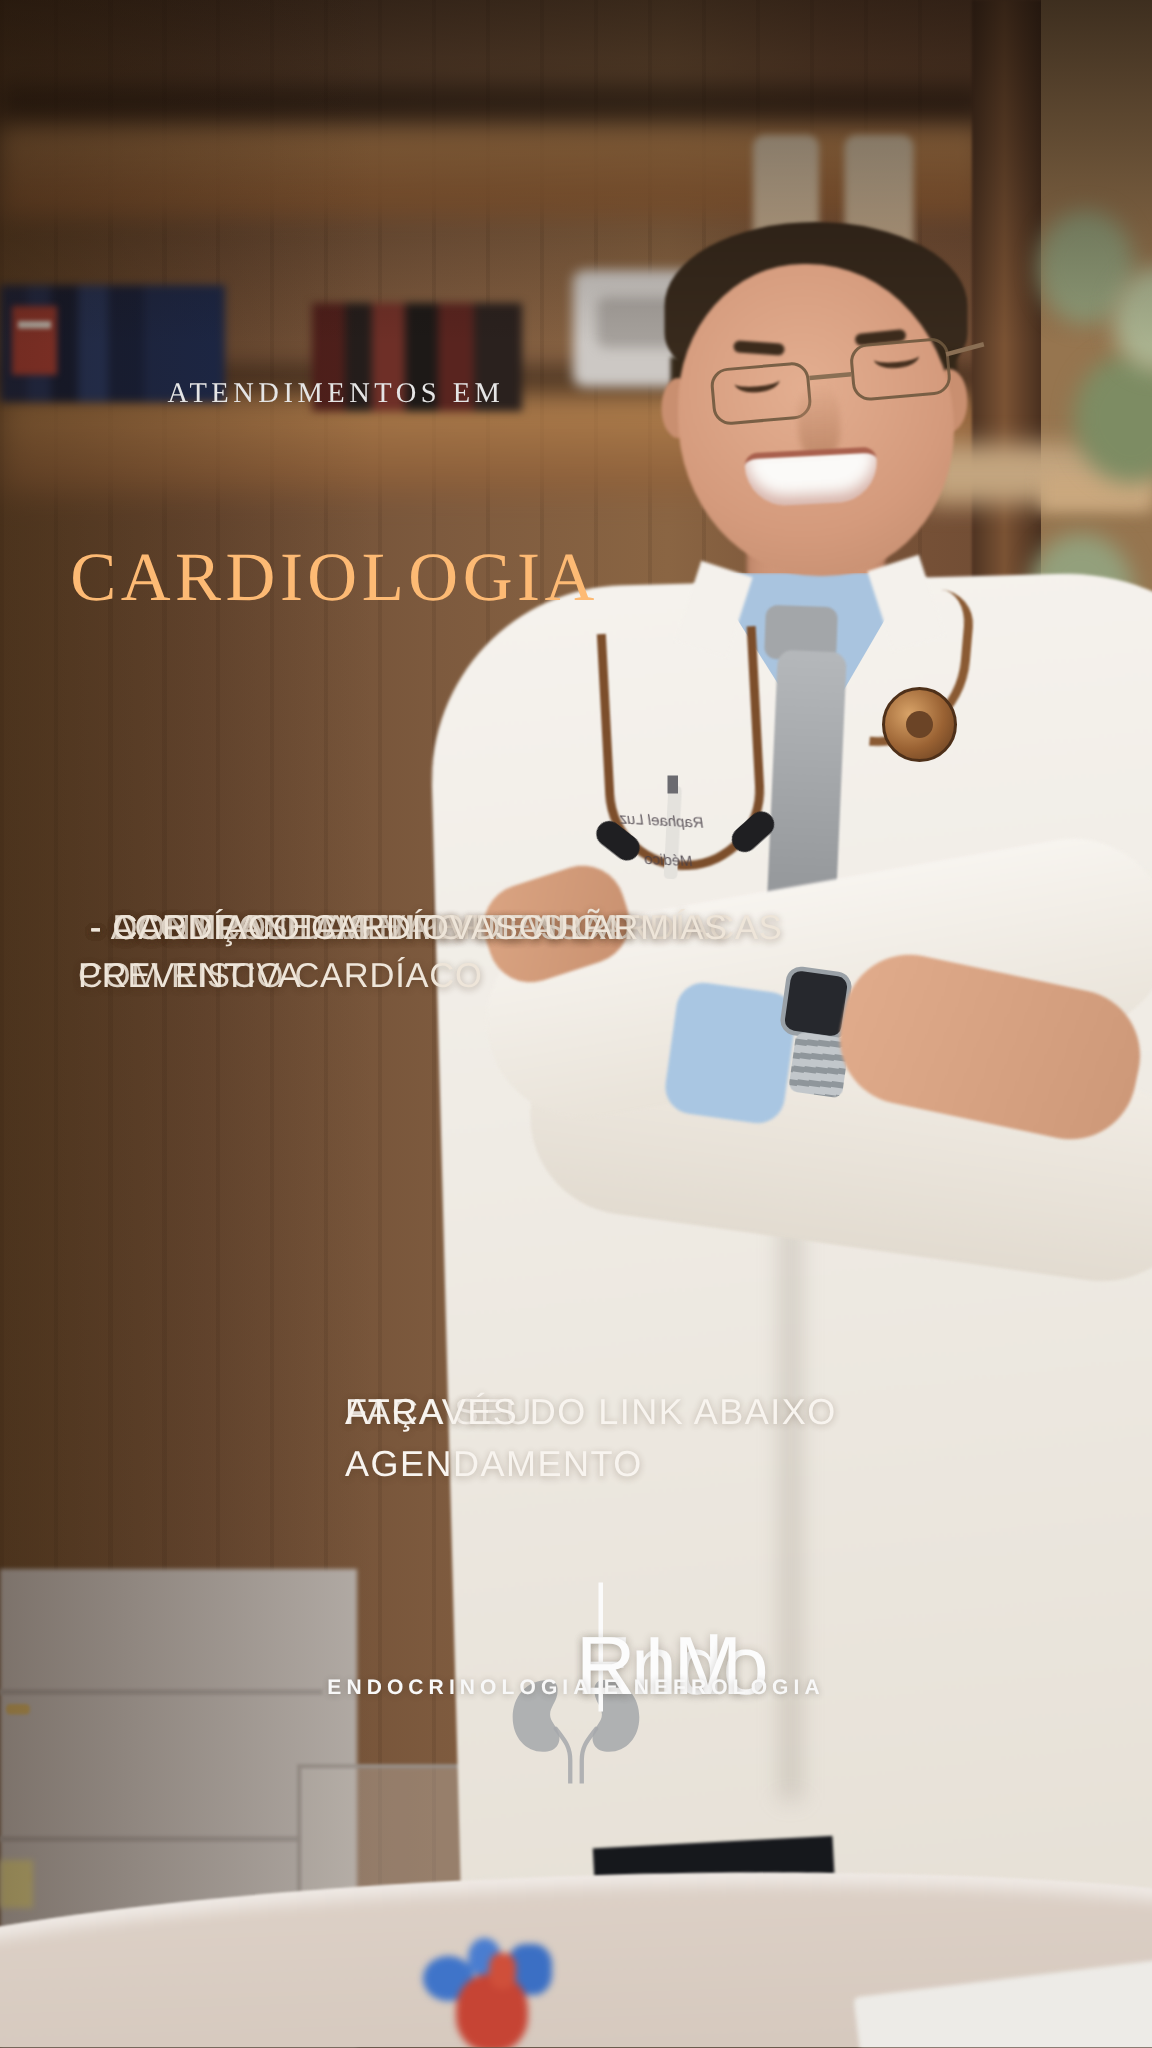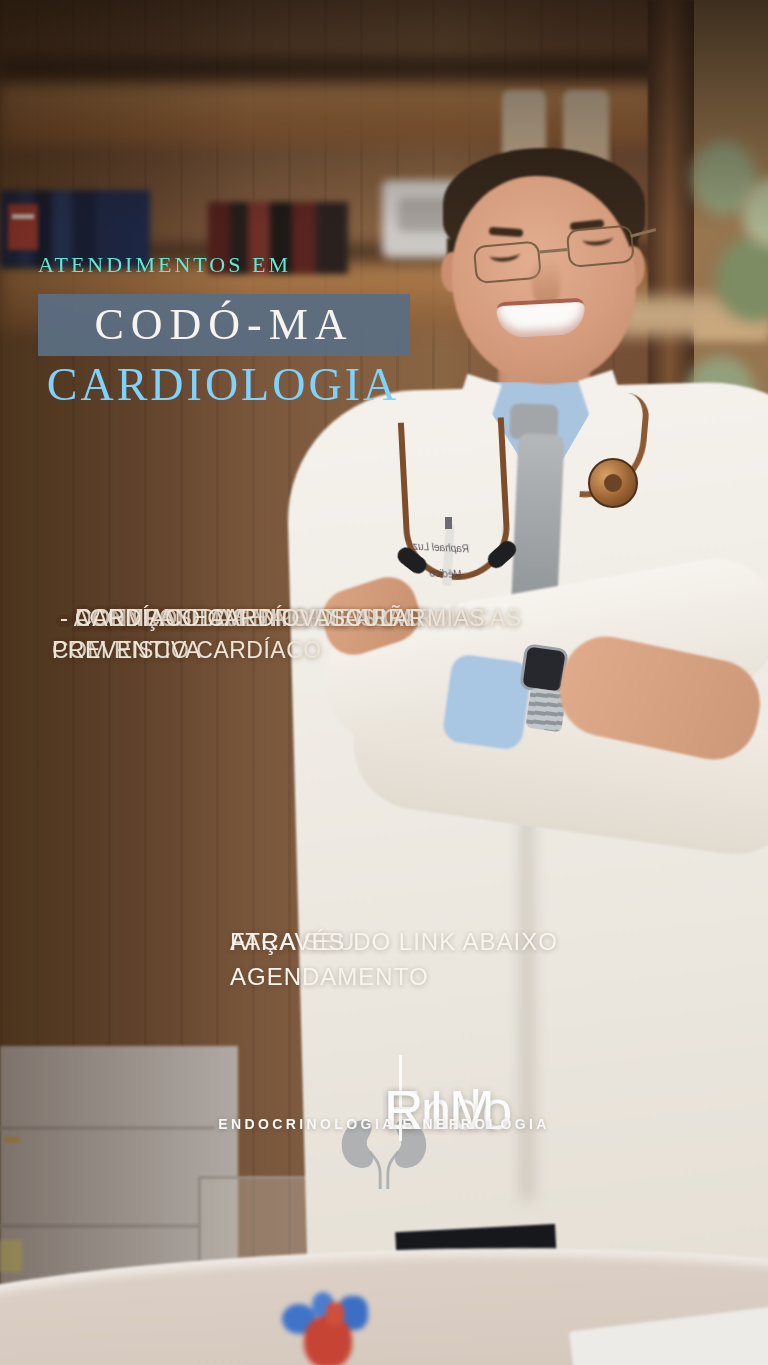--- a/index.html
+++ b/index.html
@@ -147,24 +147,24 @@
   .heart-model .r2{left:44px;top:10px;width:18px;height:24px;background:#cf4f3a;border-radius:40%;}
 
   
   .vignette-top{left:0;top:0;width:768px;height:230px;
     background:linear-gradient(180deg,rgba(16,10,6,.66),rgba(16,10,6,0));}
   .vignette-left{left:0;top:0;width:250px;height:1365px;
     background:linear-gradient(90deg,rgba(35,20,10,.38),rgba(35,20,10,0));}
 
   
   .serif{font-family:"Liberation Serif","DejaVu Serif",serif;}
-  .eyebrow{left:38px;top:252px;width:372px;text-align:left;font-size:22px;letter-spacing:3px;color:#5eead4;}
+  .eyebrow{left:38px;top:252px;width:372px;text-align:center;font-size:19px;letter-spacing:3px;color:#e5e5e5;}
   .location-badge{left:38px;top:294px;width:372px;height:62px;background:rgba(91,110,130,.95);
     text-align:center;line-height:62px;font-size:44px;letter-spacing:7px;color:#f7f4ef;}
-  .specialty{left:8px;top:358px;width:430px;text-align:center;font-size:46px;letter-spacing:3px;color:#7dd3fc;}
+  .specialty{left:8px;top:358px;width:430px;text-align:center;font-size:46px;letter-spacing:3px;color:#fdba74;}
 
   .services{left:52px;top:602px;width:474px;margin:0;padding:0;list-style:none;
     font-size:23px;line-height:32px;letter-spacing:.5px;color:#eee5d9;
     text-shadow:0 1px 5px rgba(70,45,25,.4);}
   .services li{position:relative;text-indent:8px;}
 
   .cta-text{left:230px;top:924px;width:330px;font-size:24px;line-height:35px;letter-spacing:1px;color:#f8f4ef;
     text-shadow:0 1px 5px rgba(70,45,25,.3);}
   .cta-text div{position:relative;}
 
@@ -282,23 +282,20 @@
   <div class="paper"></div>
   <div class="heart-model">
     <div class="b1"></div>
     <div class="b2"></div>
     <div class="b3"></div>
     <div class="r1"></div>
     <div class="r2"></div>
   </div>
 
   <div class="eyebrow serif">ATENDIMENTOS EM</div>
-  <div class="location-badge serif">
-    <span style="position:relative;">CODÓ-MA</span>
-  </div>
   <div class="specialty serif">CARDIOLOGIA</div>
 
   <ul class="services">
     <li>- CONTROLE DA HIPERTENSÃO</li>
     <li>- CONTROLE</li>
     <li>- DOENÇAS DAS VÁLVULAS CARDÍACAS</li>
     <li>- ACOMPANHAMENTO DE ARRITMIAS COM RISCO CARDÍACO</li>
     <li>- CARDÍACO CARDIOVASCULAR PREVENTIVA</li>
   </ul>
 

